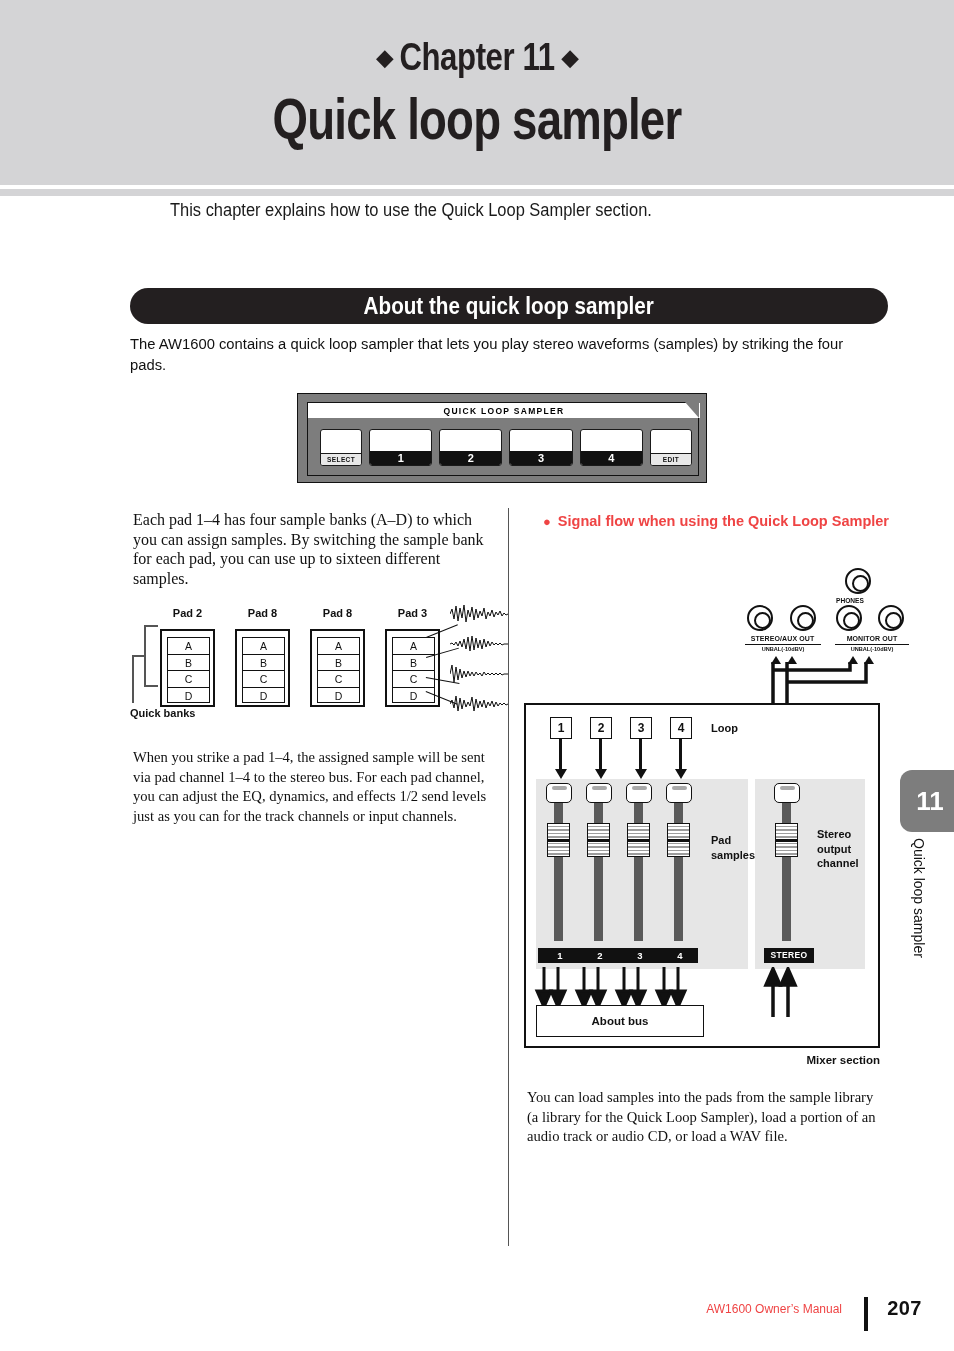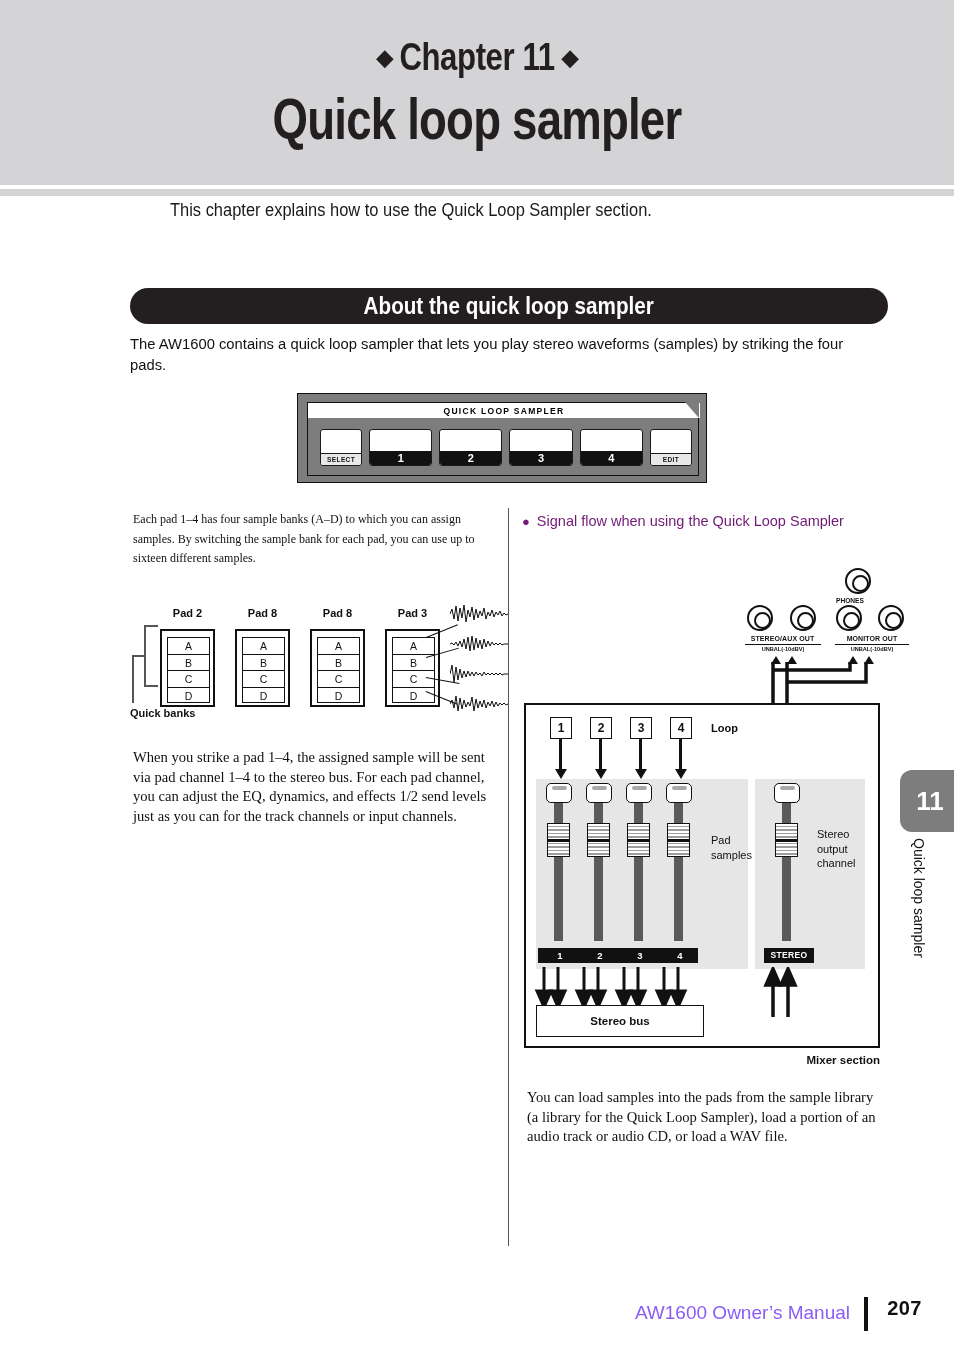--- a/index.html
+++ b/index.html
@@ -107,21 +107,21 @@
   
   .col-divider {
     position:absolute; left:508px; top:508px; width:1px; height:738px;
     background:#555;
   }
 
   
   .serif { font-family:"Liberation Serif", serif; }
   .lc-p1 {
     position:absolute; left:133px; top:510px; width:358px;
-    font-size:12px; line-height:19.5px; color:#111;
+    font-size:16px; line-height:19.5px; color:#111;
   }
   .lc-p2 {
     position:absolute; left:133px; top:748px; width:368px;
     font-size:14.6px; line-height:19.5px; color:#111;
   }
 
   
   .padfig { position:absolute; left:130px; top:585px; width:380px; height:140px; }
   .pad-col { position:absolute; top:22px; width:55px; }
   .pad-title {
@@ -153,22 +153,22 @@
   .bank-label {
     position:absolute; left:0px; top:122px; font-size:11px; font-weight:bold; color:#111;
   }
 
   .wave-group { position:absolute; left:320px; top:12px; width:62px; height:118px; }
   .wave { position:absolute; width:58px; height:22px; }
   .leader { position:absolute; background:#111; height:1.4px; transform-origin:0 0; }
 
   
   .rc-head {
-    position:absolute; left:522px; top:512px; width:360px;
-    font-size:14.5px; font-weight:normal; line-height:19px; color:#701a75;
+    position:absolute; left:543px; top:512px; width:360px;
+    font-size:14.5px; font-weight:bold; line-height:19px; color:#ef4444;
   }
   .rc-head .bullet { font-size:13px; padding-right:7px; }
   .rc-head .htxt { display:inline; }
 
   
   .jacks { position:absolute; left:735px; top:560px; width:170px; height:100px; }
   .jack {
     position:absolute; width:26px; height:26px; border-radius:50%;
     border:2.4px solid #111; background:#fff;
   }
@@ -238,21 +238,21 @@
   }
   .chan-num {
     position:absolute; top:0; width:20px; height:15px; line-height:15px;
     text-align:center; color:#fff; font-size:9.5px; font-weight:bold;
   }
   .stereo-bar {
     position:absolute; background:#111; height:15px; color:#fff;
     font-size:8.5px; font-weight:bold; text-align:center; line-height:15px;
     letter-spacing:0.3px;
   }
-  .strip-lbl { position:absolute; font-size:11px; font-weight:normal; line-height:14.5px; color:#111; }
+  .strip-lbl { position:absolute; font-size:11px; font-weight:bold; line-height:14.5px; color:#111; }
   .bus-box {
     position:absolute; border:1.6px solid #111; background:#fff;
     display:flex; align-items:center; justify-content:center;
     font-size:11.5px; font-weight:bold; color:#111;
   }
   .mixer-caption {
     position:absolute; left:660px; top:1054px; width:220px;
     text-align:right; font-size:11.5px; font-weight:bold; color:#111;
   }
   .rc-p {
@@ -272,22 +272,22 @@
     font-size:14px; color:#111;
     writing-mode: vertical-rl; text-orientation: mixed;
     white-space:nowrap;
   }
 
   
   .footer {
     position:absolute; left:0; top:1296px; width:954px; height:40px;
   }
   .footer-text {
-    position:absolute; right:104px; top:6px;
-    font-size:19px; color:#8b5cf6;
+    position:absolute; right:112px; top:6px;
+    font-size:12px; color:#ef4444;
   }
   .footer-rule {
     position:absolute; right:86px; top:1px; width:4px; height:34px; background:#111;
   }
   .footer-page {
     position:absolute; right:32px; top:1px;
     font-size:20px; font-weight:bold; color:#111;
     letter-spacing:0.5px;
   }
 </style>
@@ -537,21 +537,21 @@
     </g>
 
     <g stroke="#111" stroke-width="3.5" fill="#111">
       <path d="M176,52 L247,52 L247,16" fill="none"></path>
       <polygon points="240,18 254,18 247,2"></polygon>
       <path d="M176,66 L262,66 L262,16" fill="none"></path>
       <polygon points="255,18 269,18 262,2"></polygon>
     </g>
   </svg>
 
-  <div class="bus-box" style="left:10px; top:300px; width:168px; height:32px;">Stereo bus</div>
+  <div class="bus-box" style="left:10px; top:300px; width:168px; height:32px;">About bus</div>
 </div>
 
 <div class="mixer-caption">Mixer section</div>
 
 <div class="rc-p serif">You can load samples into the pads from the sample library (a library for the Quick Loop Sampler), load a portion of an audio track or audio CD, or load a WAV file.</div>
 
 <div class="tab">11</div>
 <div class="tab-vtext">Quick loop sampler</div>
 
 <div class="footer">

